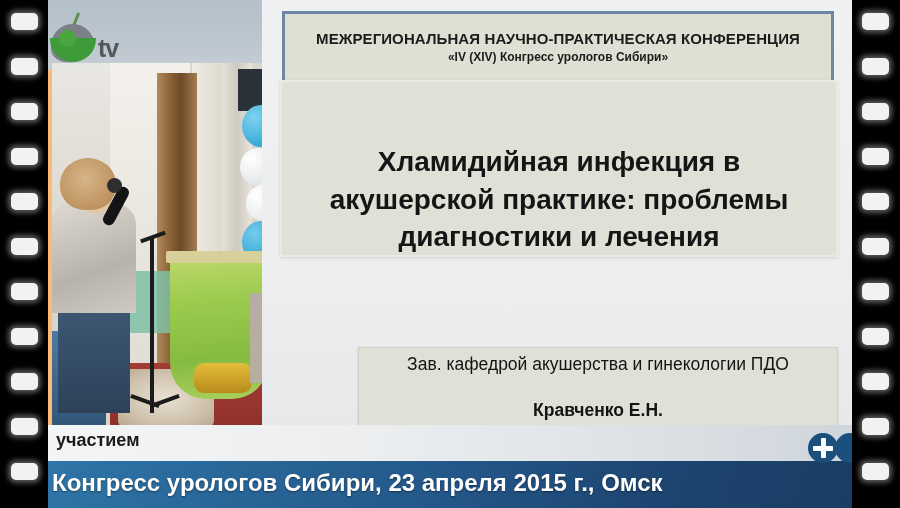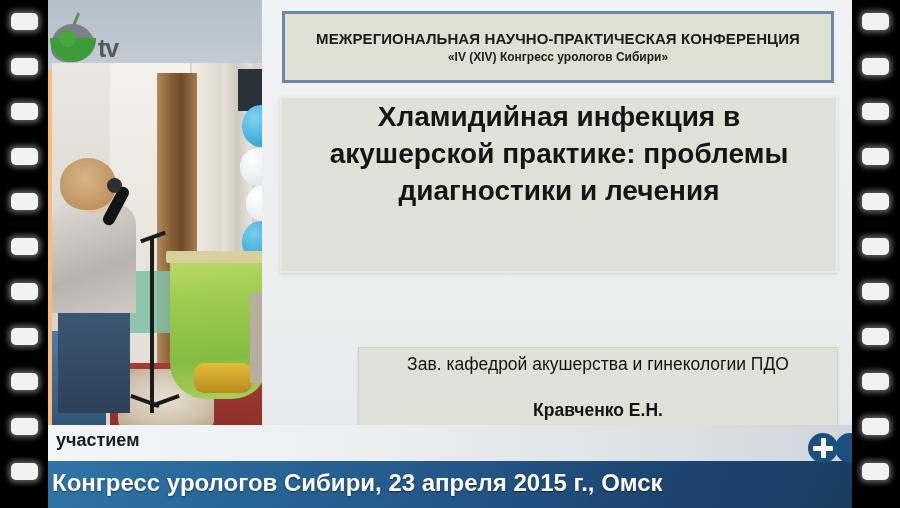--- a/index.html
+++ b/index.html
@@ -170,24 +170,24 @@
   #conf-box{
     position:absolute; left:20px; top:11px; width:552px; height:72px;
     background:#dde0d2; border:3px solid #6f87a3;
     display:flex; flex-direction:column; align-items:center; justify-content:center;
   }
   #conf-line1{ font-size:15px; font-weight:bold; color:#1c1c1c; letter-spacing:.1px; }
   #conf-line2{ font-size:12px; font-weight:bold; color:#1c1c1c; margin-top:3px; }
   #conf-line3{ font-size:13.5px; font-weight:bold; color:#1c1c1c; margin-top:3px; }
 
   #title-box{
-    position:absolute; left:18px; top:96px; width:558px; height:177px;
+    position:absolute; left:18px; top:80px; width:558px; height:177px;
     background:#dfe0d6; border:2px solid #e9eae4;
     box-shadow:0 1px 3px rgba(0,0,0,.12);
-    display:flex; align-items:flex-start; justify-content:center;
+    display:flex; align-items:flex-end; justify-content:center;
   }
   #title-text{
     font-size:28px; font-weight:bold; color:#151515;
     text-align:center; line-height:1.33; padding:0 16px;
   }
 
   #author-box{
     position:absolute; left:96px; top:347px; width:480px; height:84px;
     background:#dfe0d6; border:1px solid #cfd0c7;
     box-shadow:0 1px 3px rgba(0,0,0,.1);

